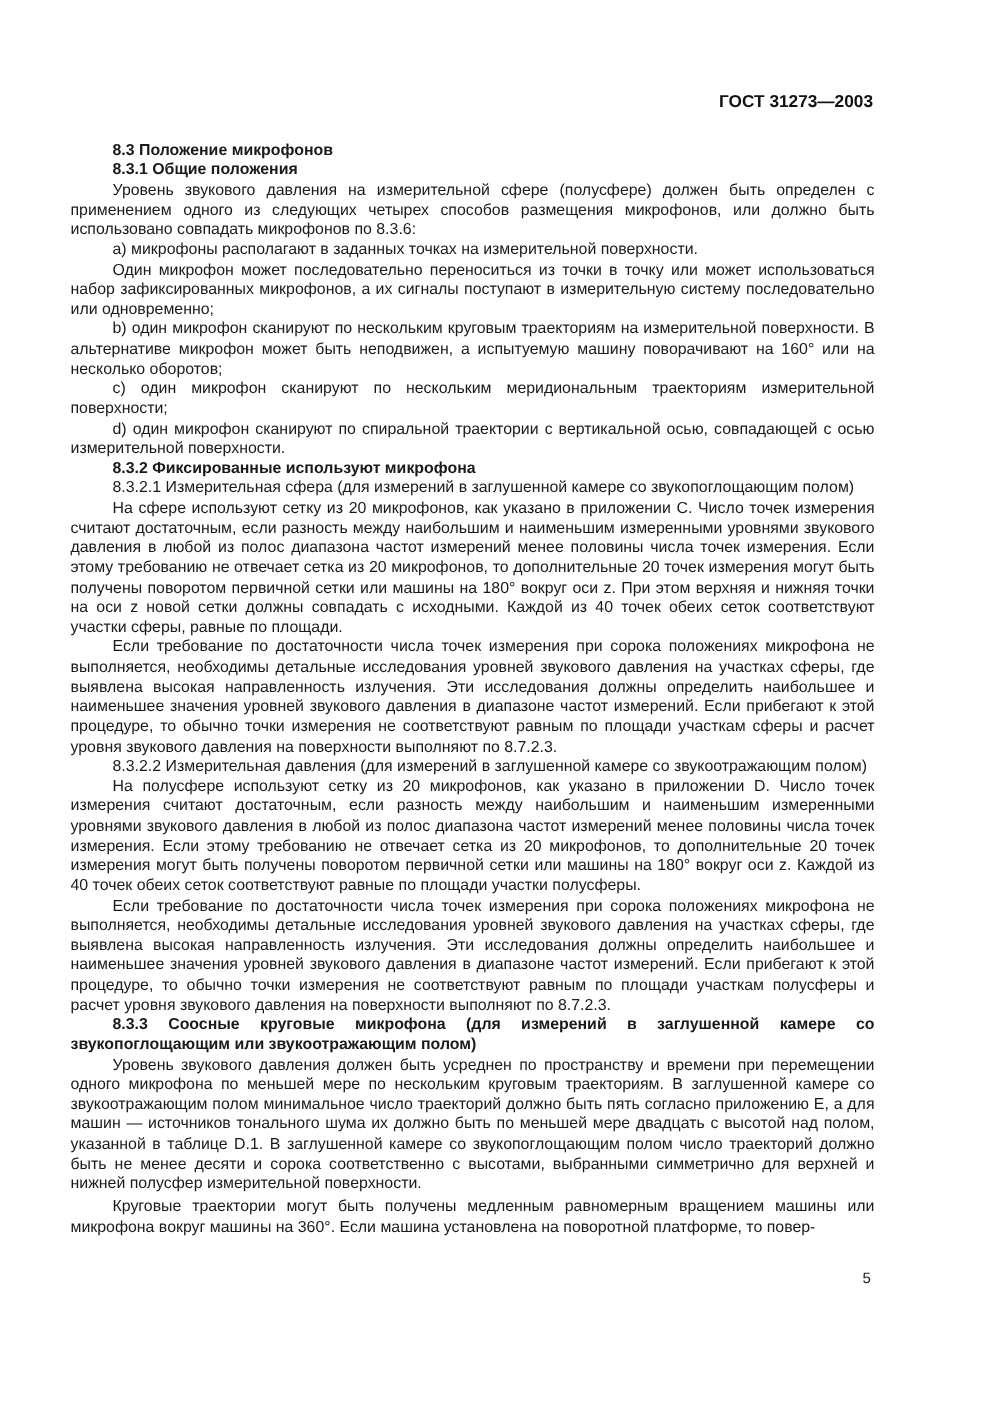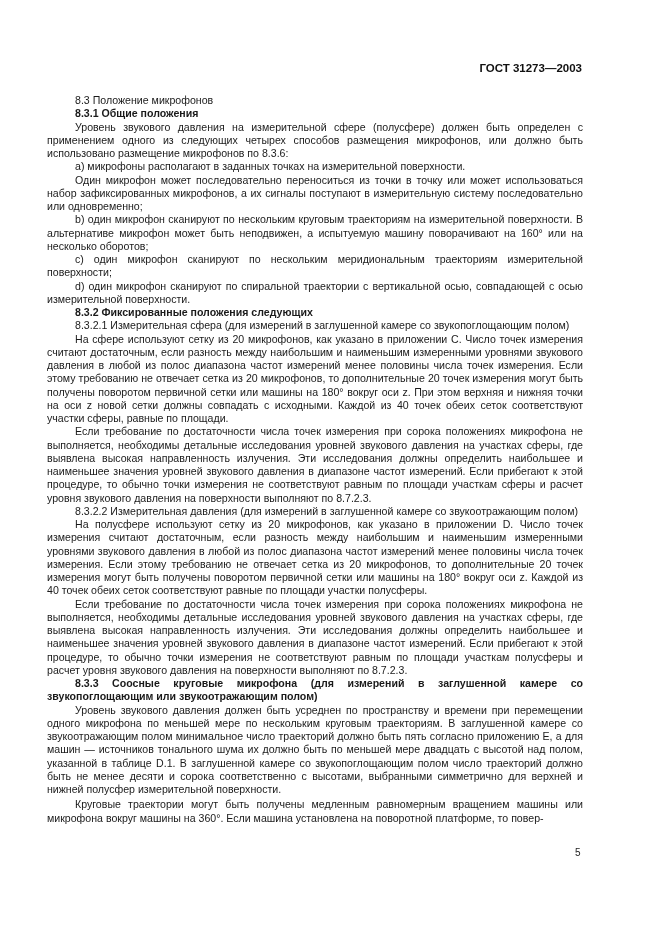--- a/index.html
+++ b/index.html
@@ -7,44 +7,44 @@
   .page { position: absolute; left: 0; top: 0; width: 661px; height: 936px; background: #fff; }
   .header {
     position: absolute; right: 79px; top: 62px;
     font-family: "Liberation Sans", sans-serif; font-weight: bold; font-size: 11.5px; color: #111;
   }
   .content {
     position: absolute; left: 47px; top: 94px; width: 536px;
     font-family: "Liberation Sans", sans-serif; font-size: 10.6px; line-height: 13.25px; color: #1a1a1a;
   }
   .content p { margin: 0; text-align: justify; text-indent: 28px; }
-  .h2 { font-weight: normal; text-indent: 28px; margin: 0 0 4px 0; text-align: center; }
+  .h2 { font-weight: bold; text-indent: 28px; margin: 0 0 4px 0; text-align: center; }
   .h3 { font-weight: bold; text-indent: 28px; margin: 0; }
   .gap { margin-top: 2px !important; }
   .pagenum {
     position: absolute; left: 575px; top: 847px;
     font-family: "Liberation Sans", sans-serif; font-size: 10px; color: #222;
   }
 </style>
 </head>
 <body>
 
 <div class="page">
   <div class="header">ГОСТ 31273—2003</div>
 
   <div class="content">
     <p class="h2">8.3  Положение микрофонов</p>
     <p class="h3">8.3.1  Общие положения</p>
-    <p>Уровень звукового давления на измерительной сфере (полусфере) должен быть определен с применением одного из следующих четырех способов размещения микрофонов, или должно быть использовано размещение микрофонов по 8.3.6:</p>
+    <p>Уровень звукового давления на измерительной сфере (полусфере) должен быть определен с применением одного из следующих четырех способов размещения микрофонов, или должно быть использовано совпадать микрофонов по 8.3.6:</p>
     <p>a)  микрофоны располагают в заданных точках на измерительной поверхности.</p>
     <p>Один микрофон может последовательно переноситься из точки в точку или может использоваться набор зафиксированных микрофонов, а их сигналы поступают в измерительную систему последовательно или одновременно;</p>
     <p>b)  один микрофон сканируют по нескольким круговым траекториям на измерительной поверхности. В альтернативе микрофон может быть неподвижен, а испытуемую машину поворачивают на 160° или на несколько оборотов;</p>
     <p>c)  один микрофон сканируют по нескольким меридиональным траекториям измерительной поверхности;</p>
     <p>d)  один микрофон сканируют по спиральной траектории с вертикальной осью, совпадающей с осью измерительной поверхности.</p>
-    <p class="h3">8.3.2  Фиксированные положения следующих</p>
+    <p class="h3">8.3.2  Фиксированные используют микрофона</p>
     <p>8.3.2.1 Измерительная сфера (для измерений в заглушенной камере со звукопоглощающим полом)</p>
     <p>На сфере используют сетку из 20 микрофонов, как указано в приложении С. Число точек измерения считают достаточным, если разность между наибольшим и наименьшим измеренными уровнями звукового давления в любой из полос диапазона частот измерений менее половины числа точек измерения. Если этому требованию не отвечает сетка из 20 микрофонов, то дополнительные 20 точек измерения могут быть получены поворотом первичной сетки или машины на 180° вокруг оси z. При этом верхняя и нижняя точки на оси z новой сетки должны совпадать с исходными. Каждой из 40 точек обеих сеток соответствуют участки сферы, равные по площади.</p>
     <p>Если требование по достаточности числа точек измерения при сорока положениях микрофона не выполняется, необходимы детальные исследования уровней звукового давления на участках сферы, где выявлена высокая направленность излучения. Эти исследования должны определить наибольшее и наименьшее значения уровней звукового давления в диапазоне частот измерений. Если прибегают к этой процедуре, то обычно точки измерения не соответствуют равным по площади участкам сферы и расчет уровня звукового давления на поверхности выполняют по 8.7.2.3.</p>
     <p>8.3.2.2 Измерительная давления (для измерений в заглушенной камере со звукоотражающим полом)</p>
     <p>На полусфере используют сетку из 20 микрофонов, как указано в приложении D. Число точек измерения считают достаточным, если разность между наибольшим и наименьшим измеренными уровнями звукового давления в любой из полос диапазона частот измерений менее половины числа точек измерения. Если этому требованию не отвечает сетка из 20 микрофонов, то дополнительные 20 точек измерения могут быть получены поворотом первичной сетки или машины на 180° вокруг оси z. Каждой из 40 точек обеих сеток соответствуют равные по площади участки полусферы.</p>
     <p>Если требование по достаточности числа точек измерения при сорока положениях микрофона не выполняется, необходимы детальные исследования уровней звукового давления на участках сферы, где выявлена высокая направленность излучения. Эти исследования должны определить наибольшее и наименьшее значения уровней звукового давления в диапазоне частот измерений. Если прибегают к этой процедуре, то обычно точки измерения не соответствуют равным по площади участкам полусферы и расчет уровня звукового давления на поверхности выполняют по 8.7.2.3.</p>
     <p class="h3">8.3.3  Соосные круговые микрофона (для измерений в заглушенной камере со звукопоглощающим или звукоотражающим полом)</p>
     <p>Уровень звукового давления должен быть усреднен по пространству и времени при перемещении одного микрофона по меньшей мере по нескольким круговым траекториям. В заглушенной камере со звукоотражающим полом минимальное число траекторий должно быть пять согласно приложению Е, а для машин — источников тонального шума их должно быть по меньшей мере двадцать с высотой над полом, указанной в таблице D.1. В заглушенной камере со звукопоглощающим полом число траекторий должно быть не менее десяти и сорока соответственно с высотами, выбранными симметрично для верхней и нижней полусфер измерительной поверхности.</p>
     <p class="gap">Круговые траектории могут быть получены медленным равномерным вращением машины или микрофона вокруг машины на 360°. Если машина установлена на поворотной платформе, то повер-</p>
   </div>

